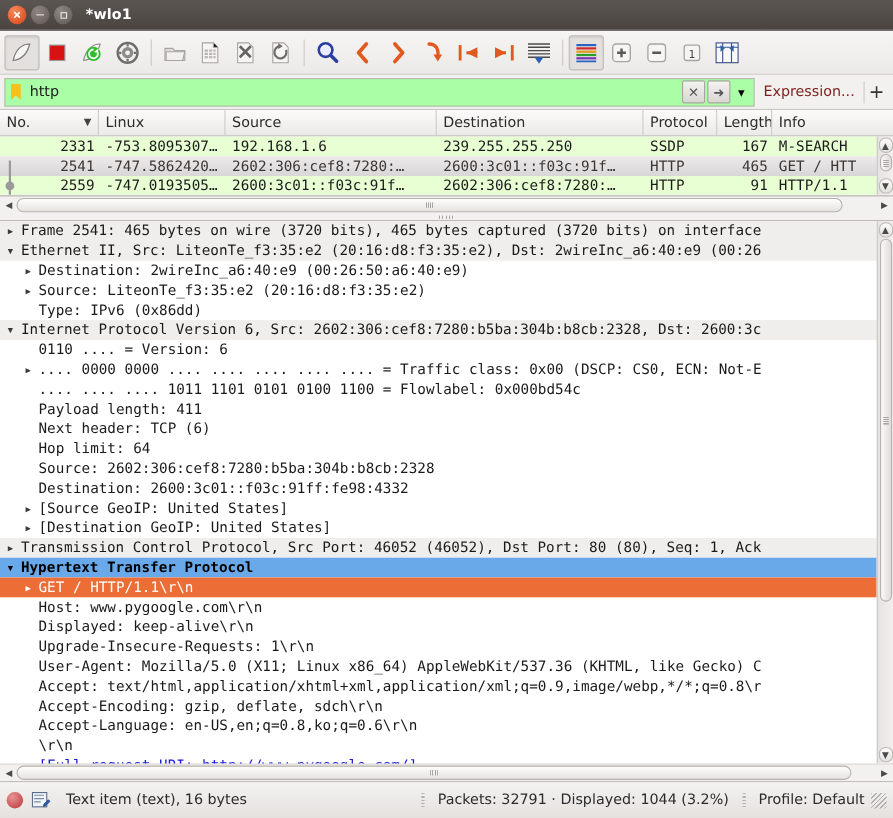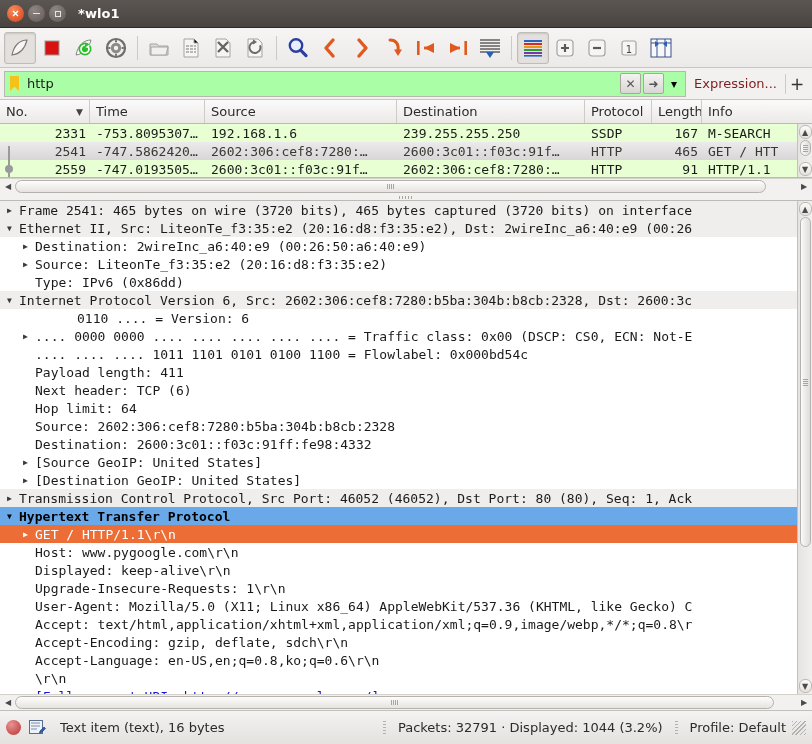--- a/index.html
+++ b/index.html
@@ -438,21 +438,21 @@
     <div class="plusbtn">+</div>
   </div>
 
   <div class="plist">
     <div class="pl-head" id="plhead">
         <div class="c sorted" style="width: 90px; gap: 37px;">
           <span>No.</span>
           <span class="sortarrow">▼</span>
         </div>
         <div class="c" style="width: 115px;">
-          <span>Time</span>
+          <span>Linux</span>
         </div>
         <div class="c" style="width: 192px;">
           <span>Source</span>
         </div>
         <div class="c" style="width: 188px;">
           <span>Destination</span>
         </div>
         <div class="c" style="width: 67px;">
           <span>Protocol</span>
         </div>
@@ -540,21 +540,21 @@
             <span style="margin-left: 4px;">Source: LiteonTe_f3:35:e2 (20:16:d8:f3:35:e2)</span>
           </div>
           <div class="drow" style="padding-left: 20px;">
             <span class="arrow empty">▶</span>
             <span style="margin-left: 4px;">Type: IPv6 (0x86dd)</span>
           </div>
           <div class="drow proto" style="padding-left: 4px;">
             <span class="arrow">▼</span>
             <span style="margin-left: 4px;">Internet Protocol Version 6, Src: 2602:306:cef8:7280:b5ba:304b:b8cb:2328, Dst: 2600:3c</span>
           </div>
-          <div class="drow" style="padding-left: 20px; margin-left: 42px;">
+          <div class="drow" style="padding-left: 20px;">
             <span class="arrow empty">▶</span>
             <span style="margin-left: 4px;">0110 .... = Version: 6</span>
           </div>
           <div class="drow" style="padding-left: 20px;">
             <span class="arrow">▶</span>
             <span style="margin-left: 4px;">.... 0000 0000 .... .... .... .... .... = Traffic class: 0x00 (DSCP: CS0, ECN: Not-E</span>
           </div>
           <div class="drow" style="padding-left: 20px;">
             <span class="arrow empty">▶</span>
             <span style="margin-left: 4px;">.... .... .... 1011 1101 0101 0100 1100 = Flowlabel: 0x000bd54c</span>

